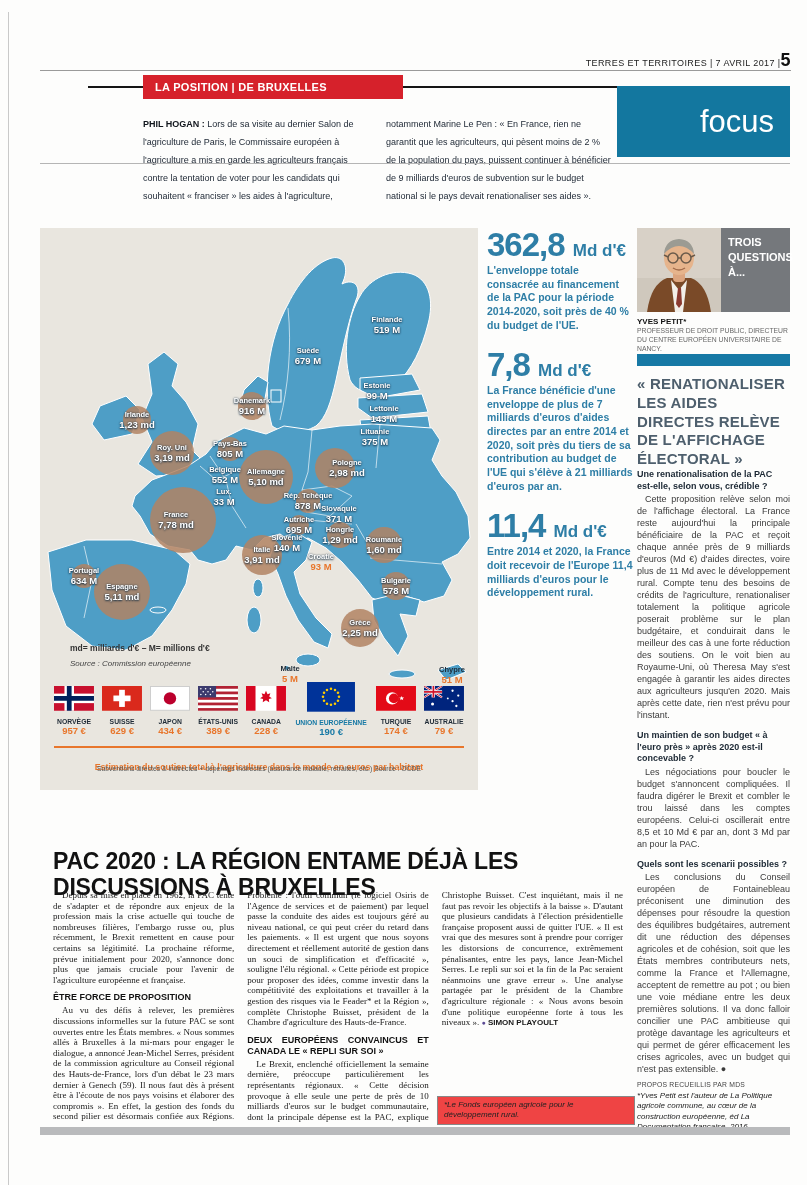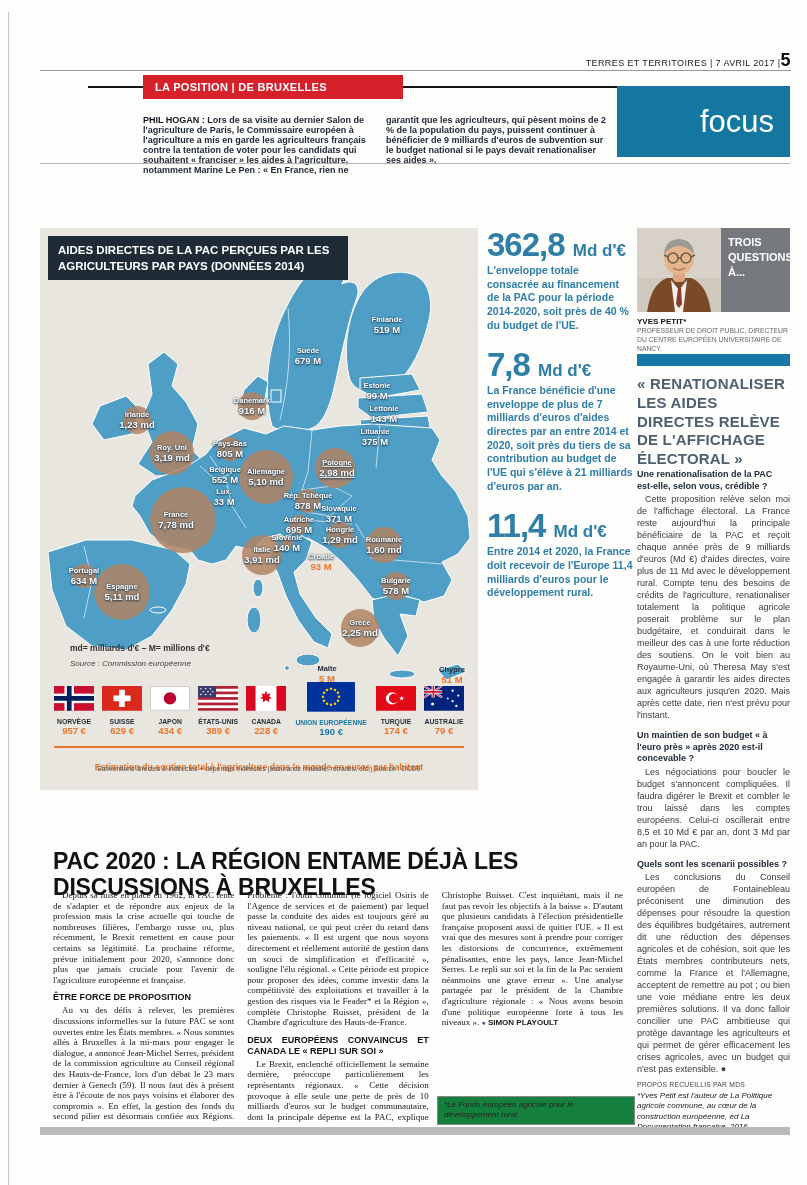--- a/index.html
+++ b/index.html
@@ -9,22 +9,22 @@
 
   
   .masthead{position:absolute;top:50px;right:16px;font-size:9px;letter-spacing:.4px;color:#222;
             display:flex;align-items:baseline;}
   .masthead .pagenum{font-size:18px;font-weight:bold;color:#111;}
   .mast-rule{position:absolute;top:70px;left:40px;right:16px;height:1px;background:#9a9a9a;}
   .black-rule{position:absolute;top:86px;left:88px;width:702px;height:2px;background:#151515;}
 
   .position-kicker{position:absolute;left:143px;top:75px;width:248px;height:24px;background:#d6212b;
       color:#fff;font-weight:bold;font-size:11px;line-height:24px;padding-left:12px;letter-spacing:.3px;}
-  .intro{position:absolute;left:143px;top:106px;width:468px;font-size:9px;line-height:10px;
-      color:#1c2633;column-count:2;column-gap:18px;font-weight:bold;}
+  .intro{position:absolute;left:143px;top:106px;width:468px;font-size:9px;line-height:18px;
+      color:#1c2633;column-count:2;column-gap:18px;}
   .intro b{color:#10151c;}
   .focus-box{position:absolute;left:617px;top:86px;width:173px;height:71px;background:#13779f;
       color:#fff;font-size:31px;display:flex;align-items:center;justify-content:flex-end;padding-right:16px;box-sizing:border-box;}
   .intro-rule{position:absolute;top:163px;left:40px;width:750px;height:1px;background:#b5b5b5;}
 
   
   .infographic{position:absolute;left:40px;top:228px;width:438px;height:562px;background:#e9e6df;}
   .map-title{position:absolute;left:8px;top:8px;width:300px;background:#1e2a36;color:#fff;
       font-weight:bold;font-size:11.5px;line-height:1.4;padding:6px 10px;box-sizing:border-box;z-index:4;}
   .map-svg{position:absolute;left:0;top:0;width:438px;height:470px;}
@@ -79,21 +79,21 @@
       font-weight:bold;color:#121212;letter-spacing:-.2px;}
   .article-body{position:absolute;left:53px;top:890px;width:570px;height:238px;
       font-family:"Liberation Serif",serif;font-size:9px;line-height:10.6px;color:#191919;
       column-count:3;column-gap:13px;column-fill:auto;text-align:justify;hyphens:auto;}
   .article-body p{margin:0;text-indent:9px;}
   .article-body h4{font-family:"Liberation Sans",sans-serif;font-size:9px;line-height:11px;
       color:#111;margin:7px 0 2px 0;}
   .article-body .author{font-family:"Liberation Sans",sans-serif;font-size:8px;}
   .article-body .dot{color:#5b4a94;font-size:7px;}
   .art-footnote{position:absolute;left:437px;top:1096px;width:184px;border:1px solid #888;
-      padding:3px 6px;font-size:8px;font-style:italic;color:#222;line-height:1.3;background:#15803d;}
+      padding:3px 6px;font-size:8px;font-style:italic;color:#222;line-height:1.3;background:#ef4444;}
   .bottom-rule{position:absolute;left:40px;top:1127px;width:750px;height:8px;background:#b9babc;}
 </style>
 </head>
 <body>
 
 <div class="page">
   <div class="edge"></div>
 
   <div class="masthead">
     <span>TERRES ET TERRITOIRES | 7 AVRIL 2017 |</span>
@@ -168,39 +168,38 @@
         <div class="clabel" style="left: 268px; top: 128px;"><span class="cname">Suède</span><span class="val">679 M</span></div>
         <div class="clabel" style="left: 337px; top: 163px;"><span class="cname">Estonie</span><span class="val">99 M</span></div>
         <div class="clabel" style="left: 344px; top: 186px;"><span class="cname">Lettonie</span><span class="val">143 M</span></div>
         <div class="clabel" style="left: 335px; top: 209px;"><span class="cname">Lituanie</span><span class="val">375 M</span></div>
         <div class="clabel" style="left: 212px; top: 178px;"><span class="cname">Danemark</span><span class="val">916 M</span></div>
         <div class="clabel" style="left: 97px; top: 192px;"><span class="cname">Irlande</span><span class="val">1,23 md</span></div>
         <div class="clabel" style="left: 132px; top: 225px;"><span class="cname">Roy. Uni</span><span class="val">3,19 md</span></div>
         <div class="clabel" style="left: 190px; top: 221px;"><span class="cname">Pays-Bas</span><span class="val">805 M</span></div>
         <div class="clabel" style="left: 185px; top: 247px;"><span class="cname">Belgique</span><span class="val">552 M</span></div>
         <div class="clabel" style="left: 226px; top: 249px;"><span class="cname">Allemagne</span><span class="val">5,10 md</span></div>
-        <div class="clabel" style="left: 297px; top: 240px; text-decoration: underline;"><span class="cname">Pologne</span><span class="val">2,98 md</span></div>
+        <div class="clabel" style="left: 307px; top: 240px;"><span class="cname">Pologne</span><span class="val">2,98 md</span></div>
         <div class="clabel" style="left: 184px; top: 269px;"><span class="cname">Lux.</span><span class="val">33 M</span></div>
         <div class="clabel" style="left: 268px; top: 273px;"><span class="cname">Rép. Tchèque</span><span class="val">878 M</span></div>
         <div class="clabel" style="left: 299px; top: 286px;"><span class="cname">Slovaquie</span><span class="val">371 M</span></div>
         <div class="clabel" style="left: 259px; top: 297px;"><span class="cname">Autriche</span><span class="val">695 M</span></div>
         <div class="clabel" style="left: 300px; top: 307px; text-align: center;"><span class="cname">Hongrie</span><span class="val">1,29 md</span></div>
         <div class="clabel" style="left: 247px; top: 315px;"><span class="cname">Slovénie</span><span class="val">140 M</span></div>
         <div class="clabel" style="left: 136px; top: 292px;"><span class="cname">France</span><span class="val">7,78 md</span></div>
         <div class="clabel" style="left: 222px; top: 327px;"><span class="cname">Italie</span><span class="val">3,91 md</span></div>
         <div class="clabel sea" style="left: 281px; top: 334px;"><span class="cname">Croatie</span><span class="val">93 M</span></div>
         <div class="clabel" style="left: 344px; top: 317px;"><span class="cname">Roumanie</span><span class="val">1,60 md</span></div>
         <div class="clabel" style="left: 356px; top: 358px;"><span class="cname">Bulgarie</span><span class="val">578 M</span></div>
         <div class="clabel" style="left: 44px; top: 348px;"><span class="cname">Portugal</span><span class="val">634 M</span></div>
         <div class="clabel" style="left: 82px; top: 364px;"><span class="cname">Espagne</span><span class="val">5,11 md</span></div>
         <div class="clabel" style="left: 320px; top: 400px;"><span class="cname">Grèce</span><span class="val">2,25 md</span></div>
-        <div class="clabel sea dark" style="left: 250px; top: 446px; margin-left: 37px;"><span class="cname">Malte</span><span class="val">5 M</span></div>
+        <div class="clabel sea dark" style="left: 250px; top: 446px;"><span class="cname">Malte</span><span class="val">5 M</span></div>
         <div class="clabel sea dark" style="left: 412px; top: 447px;"><span class="cname">Chypre</span><span class="val">51 M</span></div>
       </div>
-    <div class="map-title">AIDES DIRECTES DE LA PAC PERÇUES PAR LES AGRICULTEURS PAR PAYS (DONNÉES 2014)</div>
     <div class="map-legend">md= milliards d'€ – M= millions d'€</div>
     <div class="map-source">Source : Commission européenne</div>
     <div class="flags-row" id="flags-row">
         <div class="flag-cell"><span class="flag"><svg viewBox="0 0 42 26">
               <rect width="42" height="26" fill="#c8102e"></rect>
               <rect x="11" width="10" height="26" fill="#fff"></rect>
               <rect y="8" width="42" height="10" fill="#fff"></rect>
               <rect x="13.5" width="5" height="26" fill="#00205b"></rect>
               <rect y="10.5" width="42" height="5" fill="#00205b"></rect>
             </svg></span><span class="fname">NORVÈGE</span><span class="fval">957 €</span></div>

